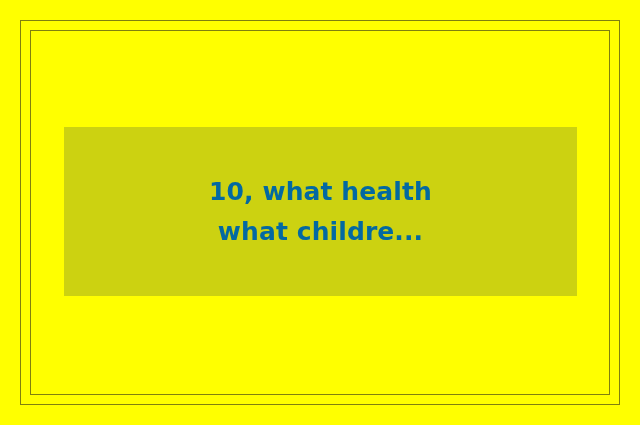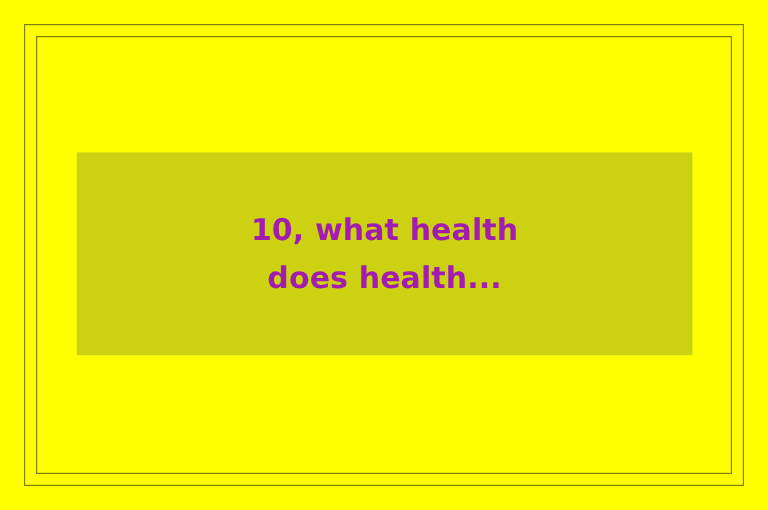--- a/index.html
+++ b/index.html
@@ -52,21 +52,21 @@
     height: 169px;
     background: #ccd211;
     display: flex;
     flex-direction: column;
     align-items: center;
     justify-content: center;
     box-sizing: border-box;
   }
 
   .block-text {
-    color: #a21caf;
+    color: #0369a1;
     font-family: "DejaVu Sans", sans-serif;
     font-weight: bold;
     font-size: 25px;
     line-height: 40px;
     text-align: center;
     letter-spacing: 0.1px;
     white-space: nowrap;
   }
   .block-text .line {
     display: block;
@@ -76,17 +76,17 @@
 <body>
 
 <div id="stage">
 
   <div class="frame-outer"></div>
   <div class="frame-inner"></div>
 
   <div class="content-block">
     <div class="block-text">
       <span class="line">10, what health</span>
-      <span class="line">does health...</span>
+      <span class="line">what childre...</span>
     </div>
   </div>
 
 </div>
 
 </body></html>

